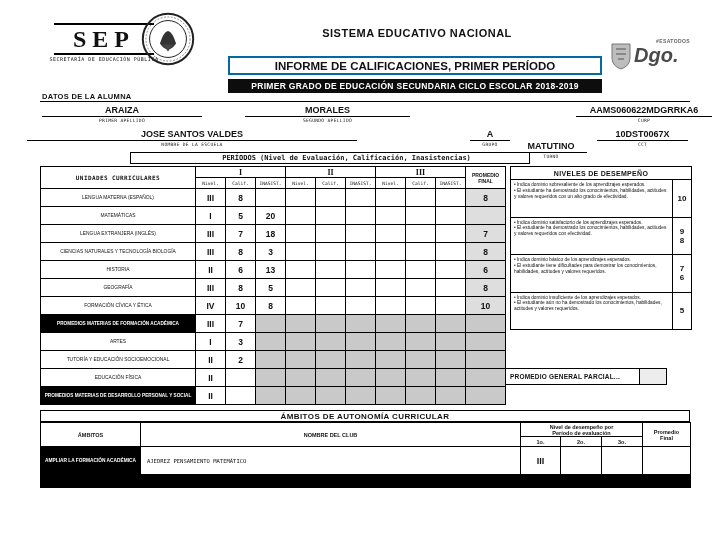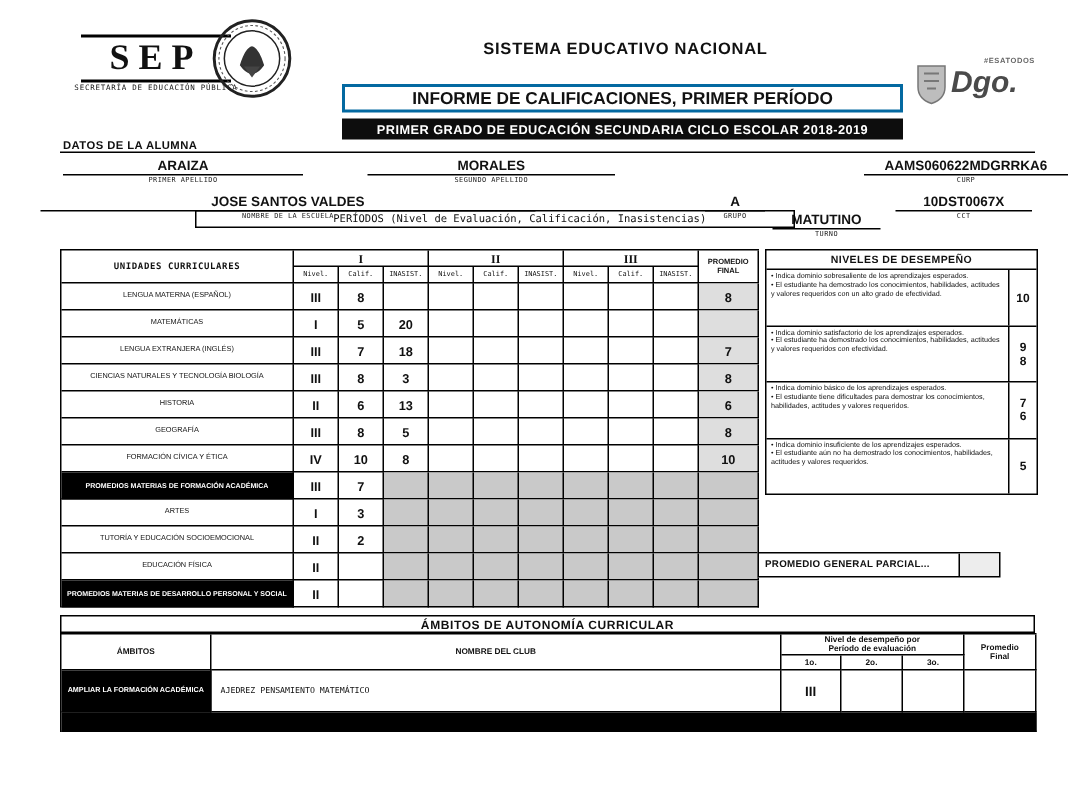--- a/index.html
+++ b/index.html
@@ -28,22 +28,22 @@
   .dgo-tag{position:absolute;left:46px;top:0;font-size:5px;color:#666;font-weight:bold;letter-spacing:.4px;}
 
   
   .sec-label{position:absolute;left:42px;top:92px;font-weight:bold;font-size:7.5px;letter-spacing:.3px;}
   .topline{position:absolute;left:40px;top:101px;width:650px;border-top:1.5px solid #000;}
   .field{position:absolute;text-align:center;}
   .fval{font-weight:bold;font-size:9px;border-bottom:1px solid #000;padding:2px 1px 1px 1px;min-height:10px;white-space:nowrap;}
   .flab{font-family:"DejaVu Sans Mono",monospace;font-size:4.6px;padding-top:1px;color:#222;letter-spacing:.3px;}
 
   
-  .pt-title{position:absolute;left:130px;top:140px;width:400px;height:12px;border:1px solid #000;box-sizing:border-box;
-    display:flex;align-items:center;justify-content:center;font-family:"DejaVu Sans Mono",monospace;font-weight:normal;font-size:7px;padding-left:33px;}
+  .pt-title{position:absolute;left:130px;top:152px;width:400px;height:12px;border:1px solid #000;box-sizing:border-box;
+    display:flex;align-items:center;justify-content:center;font-family:"DejaVu Sans Mono",monospace;font-weight:bold;font-size:7px;padding-left:33px;}
   .pgrid{position:absolute;left:40px;top:166px;display:grid;
     grid-template-columns:155px repeat(9,30px) 40px;
     grid-template-rows:11px 11px;grid-auto-rows:18px;
     border-left:1px solid #000;border-top:1px solid #000;background:#fff;}
   .cell{box-sizing:border-box;border-right:1px solid #000;border-bottom:1px solid #000;
     display:flex;align-items:center;justify-content:center;overflow:hidden;text-align:center;}
   .corner{grid-column:1;grid-row:1/3;font-family:"DejaVu Sans Mono",monospace;font-weight:bold;font-size:6px;letter-spacing:.4px;}
   .phead{font-weight:bold;font-size:8px;font-family:"Liberation Serif",serif;}
   .fhead{grid-column:11;grid-row:1/3;font-weight:bold;font-size:5px;line-height:6px;white-space:pre-line;}
   .sub{grid-row:2;font-family:"DejaVu Sans Mono",monospace;font-size:4.6px;}

